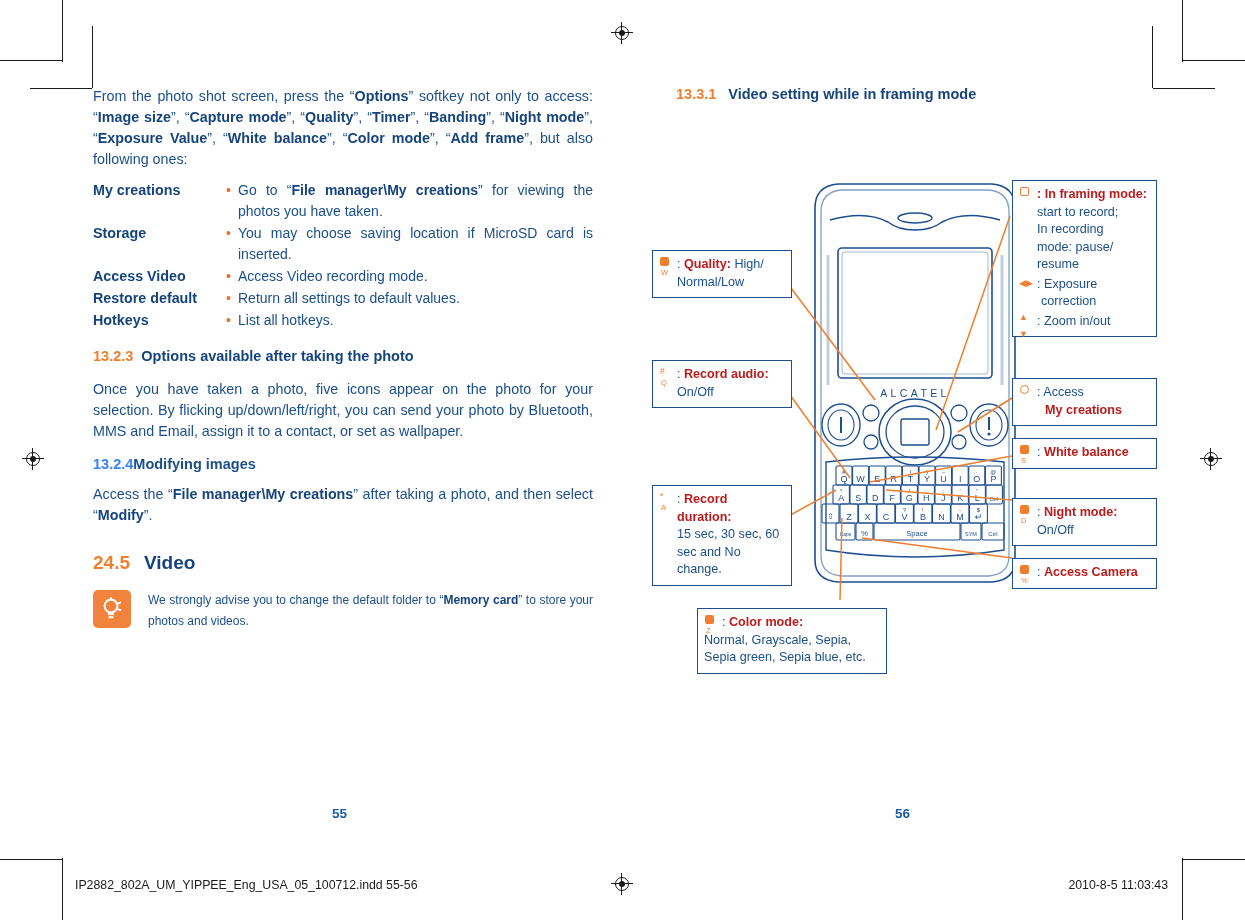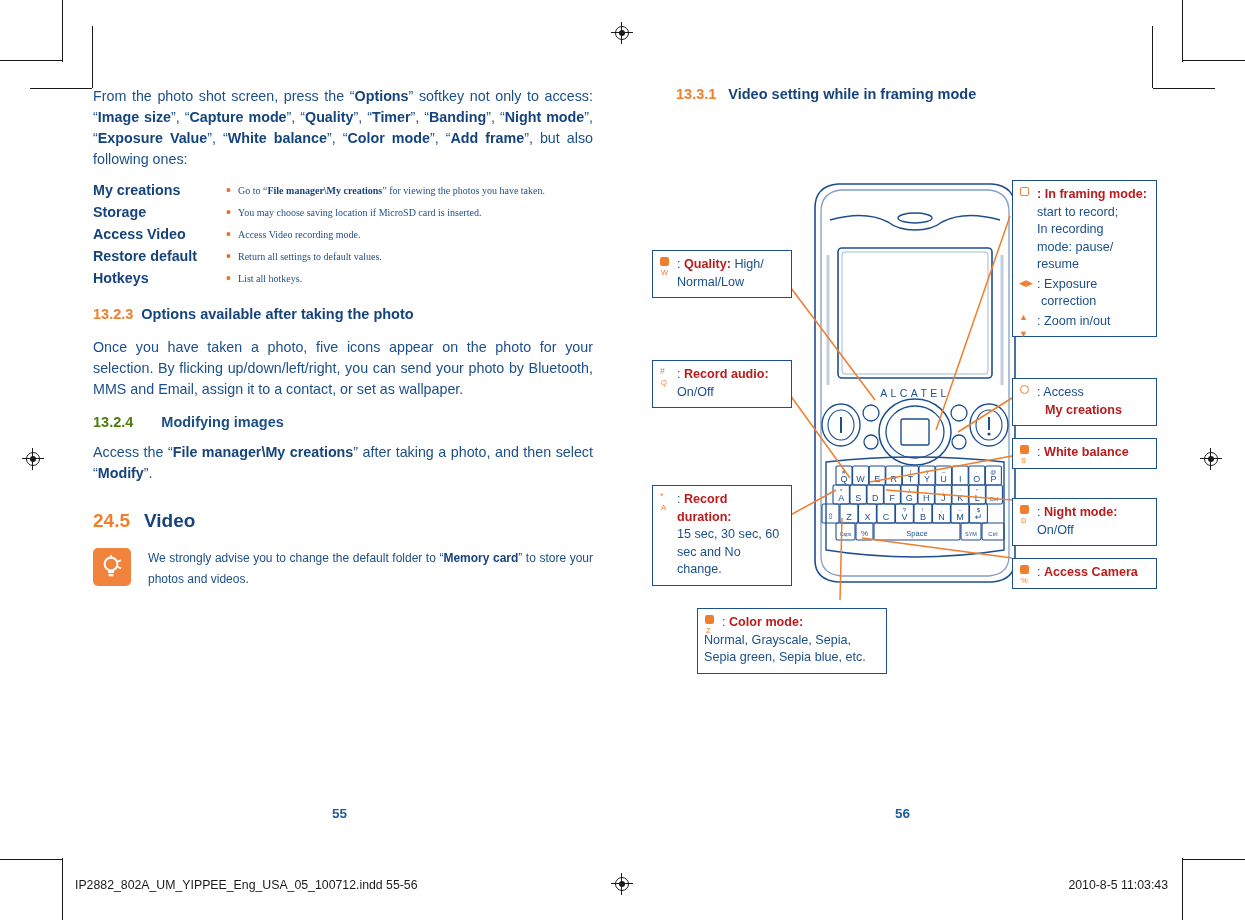--- a/index.html
+++ b/index.html
@@ -39,33 +39,33 @@
   .b { font-weight: bold; color:#15447d; }
 
   
   .deflist { margin: 6px 0 14px 0; }
   .defrow { display:flex; align-items:flex-start; margin-bottom:1px; }
   .defterm {
     width: 133px; flex:0 0 133px; font-weight:bold; font-size:14.3px;
     line-height:21px; color:#15447d;
   }
   .defbullet { color:#e8702a; flex:0 0 12px; font-size:14px; line-height:21px; }
-  .defdesc { flex:1; font-size:10px; line-height:21px; text-align:justify;font-family:Liberation Serif, serif; }
+  .defdesc { flex:1; font-size:14px; line-height:21px; text-align:justify; }
 
   
   h3.sub {
     font-size:14.5px; line-height:22px; margin: 14px 0 12px 0; font-weight:bold;
   }
   h3.sub .num { color:#ef7f2f; font-weight:bold; margin-right:8px; }
   h3.sub .txt { color:#15447d; }
   h2.sec { font-size:19px; margin: 26px 0 12px 0; font-weight:bold; }
   h2.sec .num { color:#ef7f2f; margin-right:14px; }
   h2.sec .txt { color:#15447d; }
   h3.sub2 { font-size:14.5px; margin: 14px 0 12px 0; font-weight:bold; }
-  h3.sub2 .num { color:#4d7c0f; margin-right:28px; }
+  h3.sub2 .num { color:#3b82f6; }
 
   
   .tip { display:flex; align-items:flex-start; margin-top:16px; }
   .tipicon {
     width:38px; height:38px; flex:0 0 38px; background:#f2833c;
     border-radius:5px; position:relative; margin-right:17px;
   }
   .tipicon svg { position:absolute; left:7px; top:5px; }
   .tiptext { font-size:12px; line-height:21px; text-align:justify; flex:1; }
 

